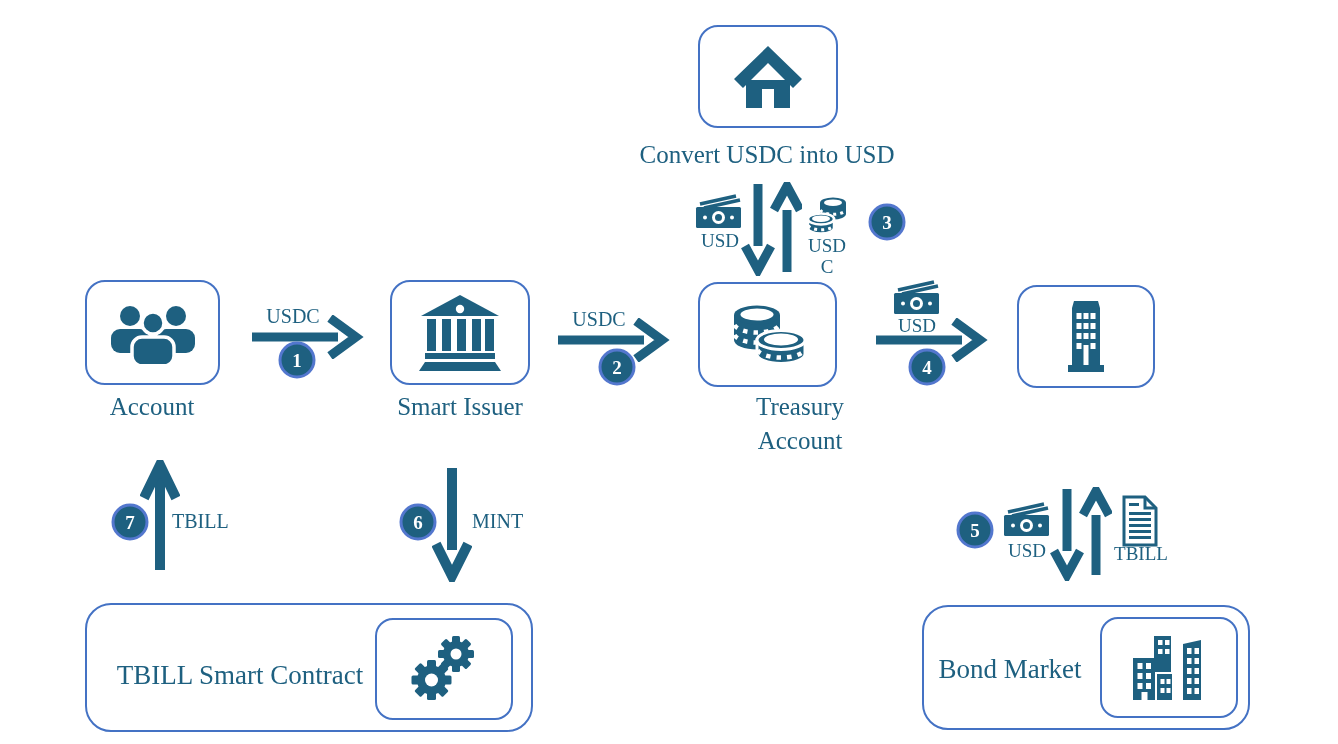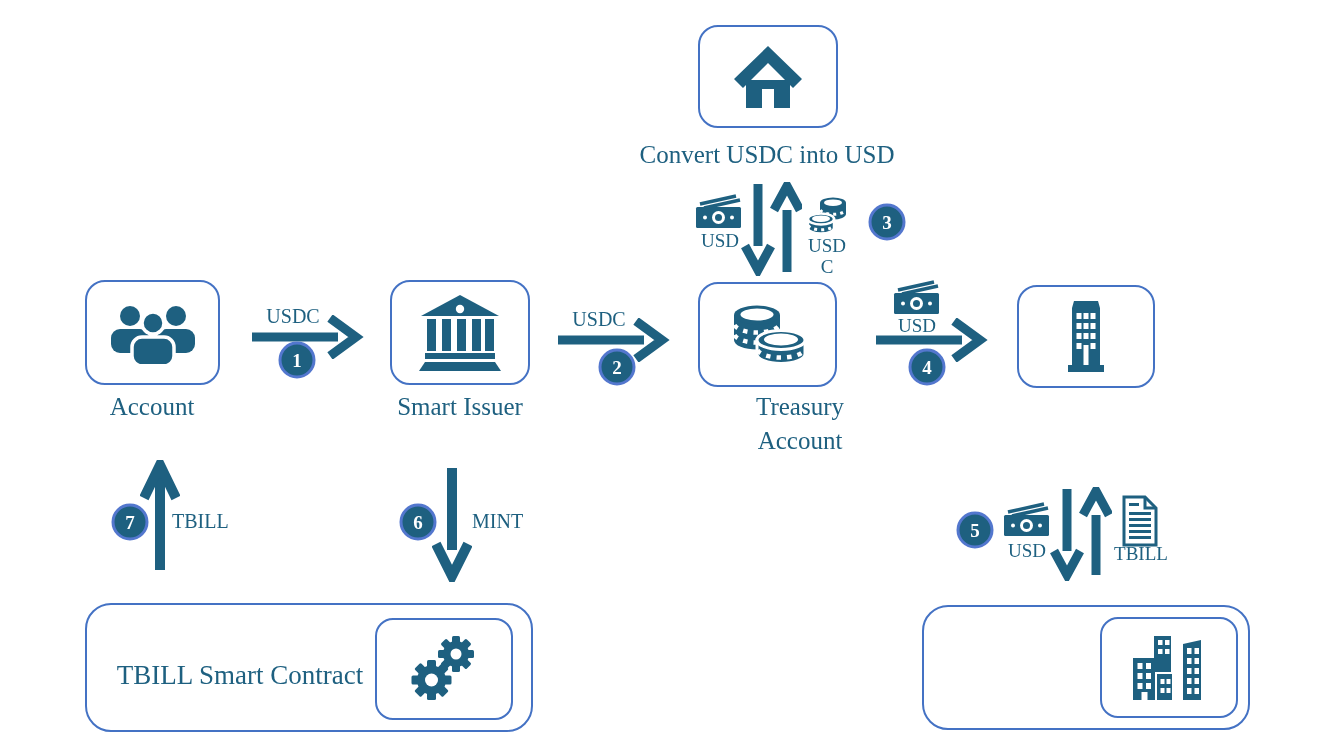--- a/index.html
+++ b/index.html
@@ -199,20 +199,21 @@
           <rect x="65.5" y="22" width="4.5" height="6"></rect>
         <rect x="58" y="32" width="4.5" height="6"></rect>
           <rect x="65.5" y="32" width="4.5" height="6"></rect>
         <rect x="58" y="42" width="4.5" height="6"></rect>
           <rect x="65.5" y="42" width="4.5" height="6"></rect>
         <rect x="58" y="52" width="4.5" height="6"></rect>
           <rect x="65.5" y="52" width="4.5" height="6"></rect>
       </g>
     </svg>
   </div>
+  <div class="lbl fs26" style="left:1010px;top:652px;">Bond Market</div>
 
   <svg class="arrow" style="left:250px;top:315px;" width="115" height="44" viewBox="0 0 115 44">
     <path stroke="currentColor" stroke-width="9" fill="none" d="M2 22 H88"></path>
     <path stroke="currentColor" stroke-width="9" fill="none" d="M80 3 L106 22 L80 41"></path>
   </svg>
   <div class="lbl fs24" style="left:293px;top:303px;line-height:26px;">USDC</div>
   <div class="badge" style="left:297px;top:360px;">1</div>
 
   <svg class="arrow" style="left:556px;top:318px;" width="115" height="44" viewBox="0 0 115 44">
     <path stroke="currentColor" stroke-width="9" fill="none" d="M2 22 H88"></path>

